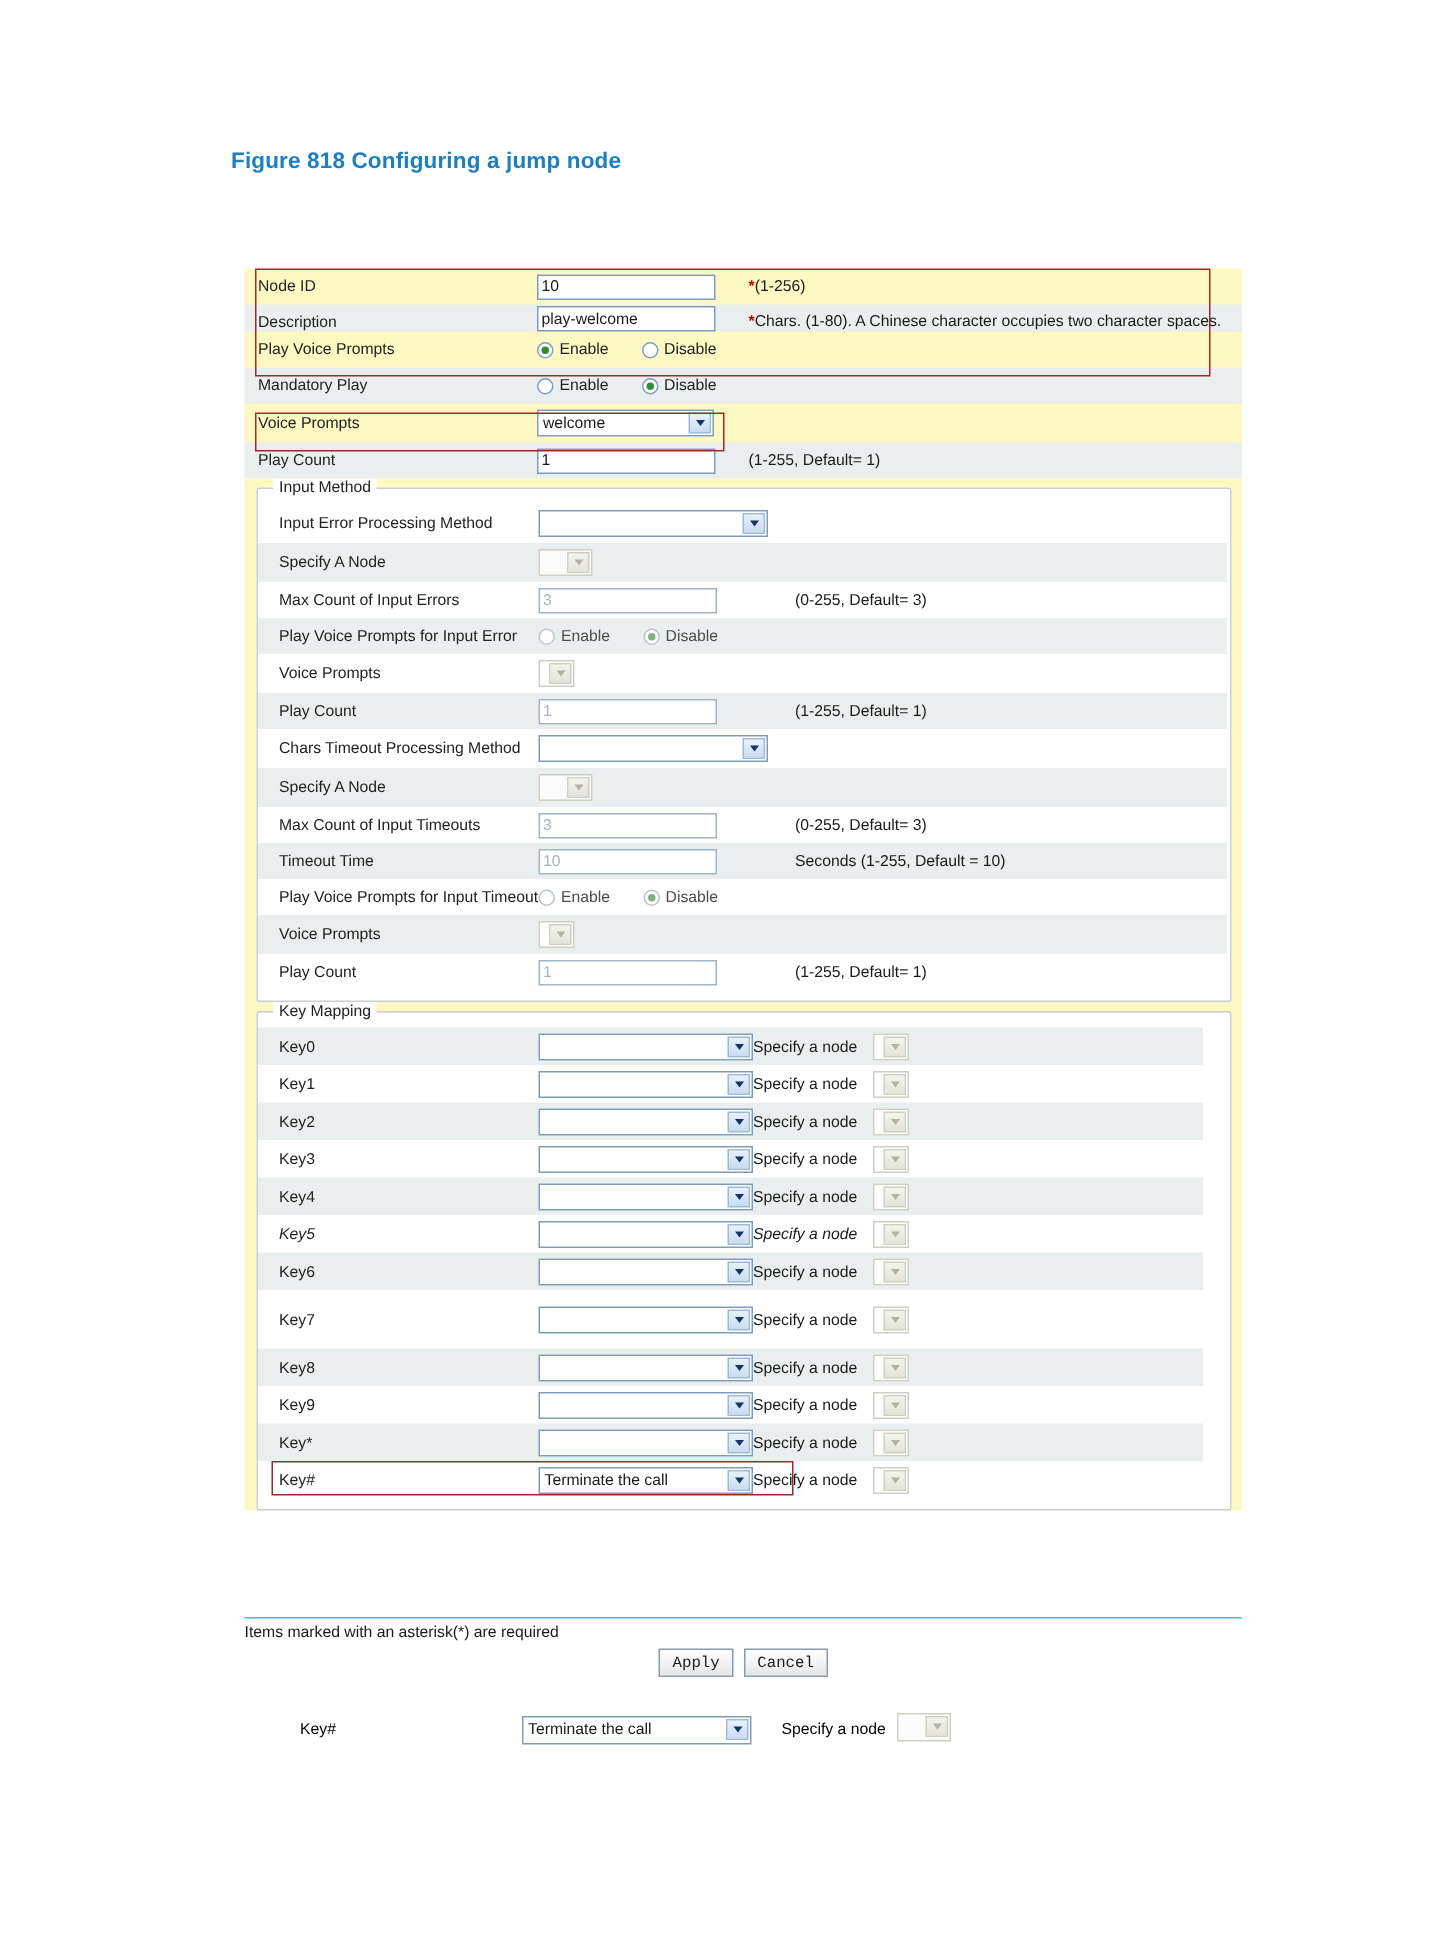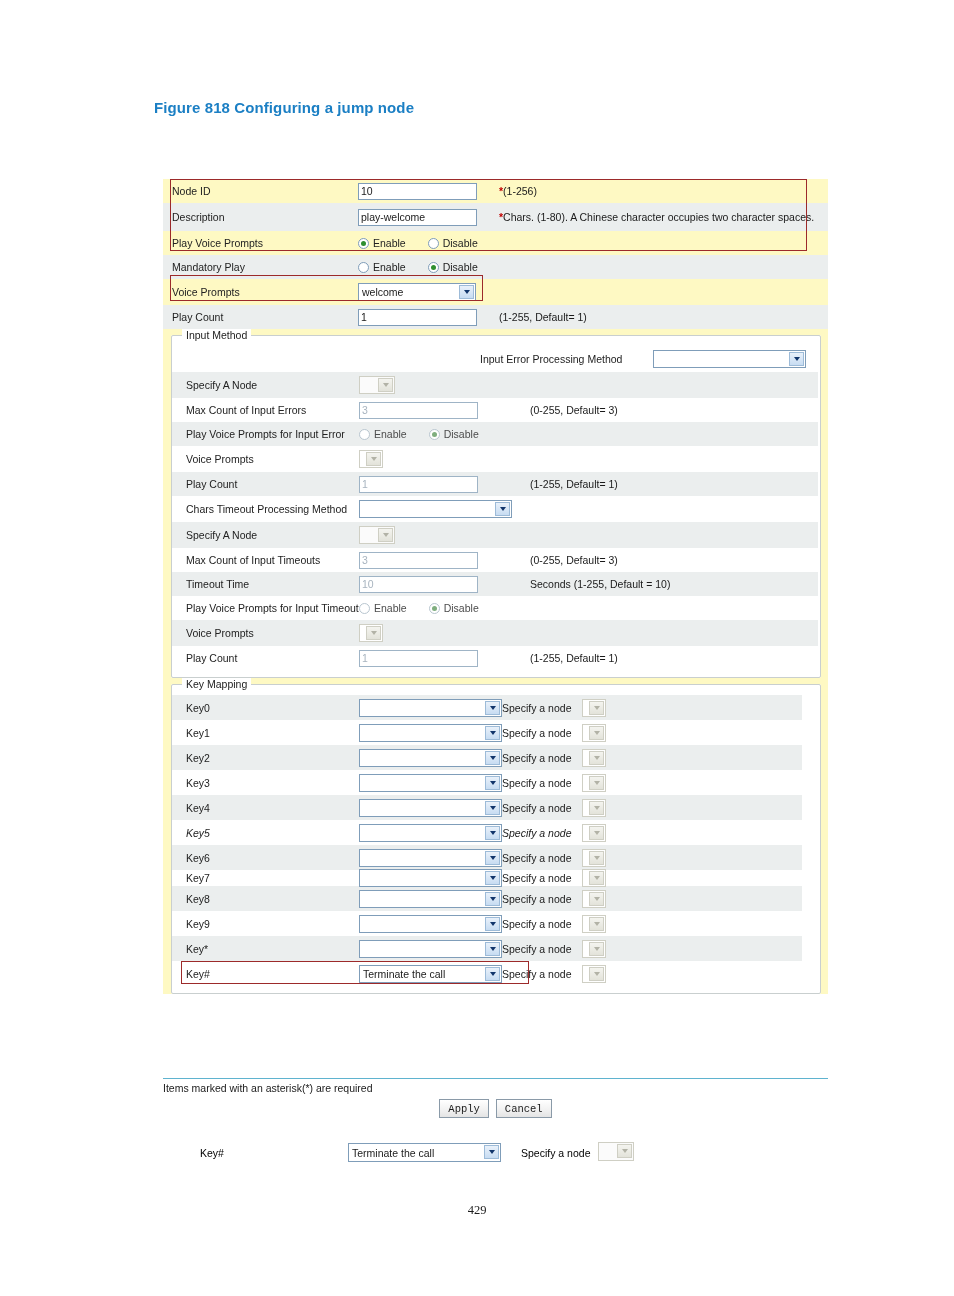--- a/index.html
+++ b/index.html
@@ -79,21 +79,21 @@
   }
 
   
   .row {
     display: flex;
     align-items: center;
     height: 24px;
     font-size: 10.5px;
     color: #222222;
   }
-  .row.tall { height: 28px; align-items: center; }
+  .row.tall { height: 18px; align-items: flex-end; }
   .row.zebra { background: #ebeeee; }
   .row .lbl {
     width: 195px;
     flex: 0 0 195px;
     padding-left: 9px;
     display: flex;
     align-items: center;
   }
   .row.tall .lbl { align-items: center; }
   .row .ctl {
@@ -407,21 +407,21 @@
           <div class="hint">(1-255, Default= 1)</div>
         </div>
 
         <div class="hl" style="left:7px; top:0px; width:637px; height:72px;"></div>
         <div class="hl" style="left:7px; top:96px; width:313px; height:26px;"></div>
       </div>
 
       <fieldset class="fs" style="border:1px solid #c9cfcf;">
         <div class="legend">Input Method</div>
 
-        <div class="row" style="height:26px;justify-content:flex-end;">
+        <div class="row" style="height:26px;">
           <div class="lbl">Input Error Processing Method</div>
           <div class="ctl" style="width:165px;flex:0 0 165px;">
             <div class="sel w150">
               <span></span>
               <span class="arw">
                   <i></i>
                 </span>
             </div>
           </div>
         </div>
@@ -695,21 +695,21 @@
           <div class="spec">Specify a node</div>
           <div class="node">
             <div class="sel dis">
               <span class="arw">
                   <i></i>
                 </span>
             </div>
           </div>
         </div>
 
-        <div class="row" style="height:16px;">
+        <div class="row" style="height:39px;">
           <div class="lbl">Key7</div>
           <div class="ctl">
             <div class="sel w155">
               <span></span>
               <span class="arw">
                   <i></i>
                 </span>
             </div>
           </div>
           <div class="spec">Specify a node</div>
@@ -828,15 +828,14 @@
             <span class="arw">
                 <i></i>
               </span>
           </div>
         </div>
       </div>
 
     </div>
   </div>
 
-  <div class="pageno">429</div>
 
 </div>
 
 </body></html>

